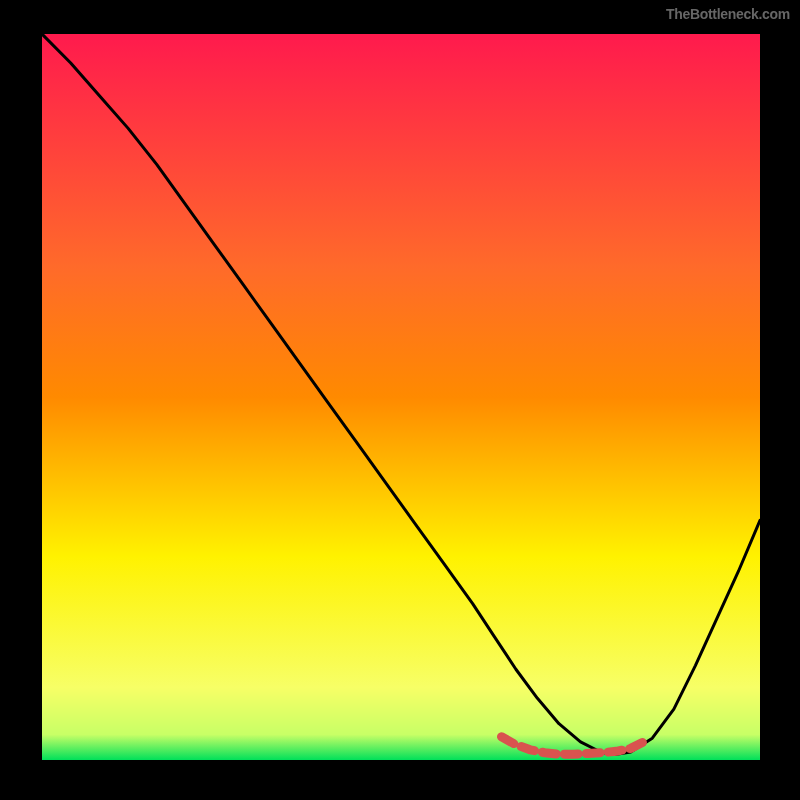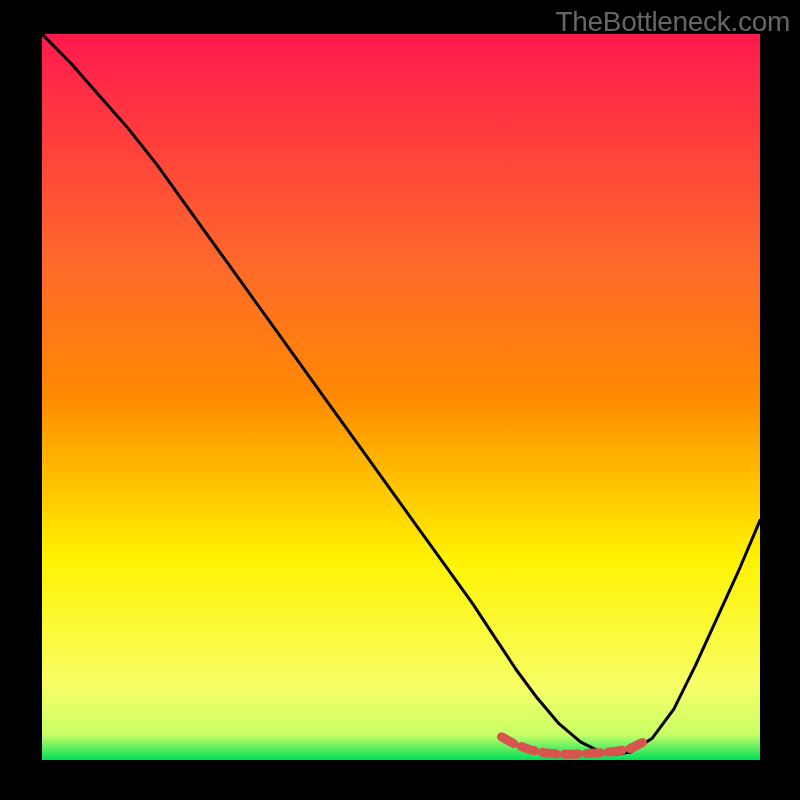--- a/index.html
+++ b/index.html
@@ -14,22 +14,22 @@
   .container {
     position: relative;
     width: 800px;
     height: 800px;
   }
   .watermark {
     position: absolute;
     top: 6px;
     right: 10px;
     color: #666666;
-    font-size: 28px;
-    font-weight: 400;
+    font-size: 14px;
+    font-weight: 700;
     letter-spacing: -0.3px;
     z-index: 5;
   }
   .plot-area {
     position: absolute;
     left: 42px;
     top: 34px;
     width: 718px;
     height: 726px;
   }

